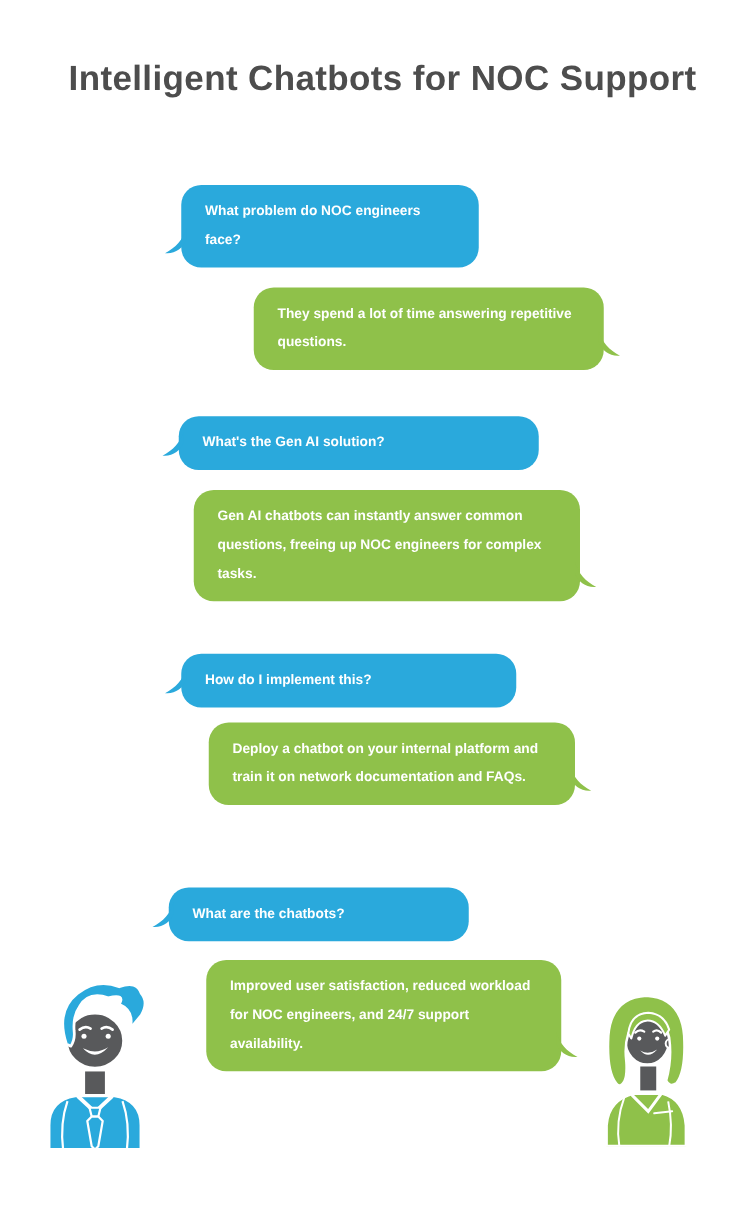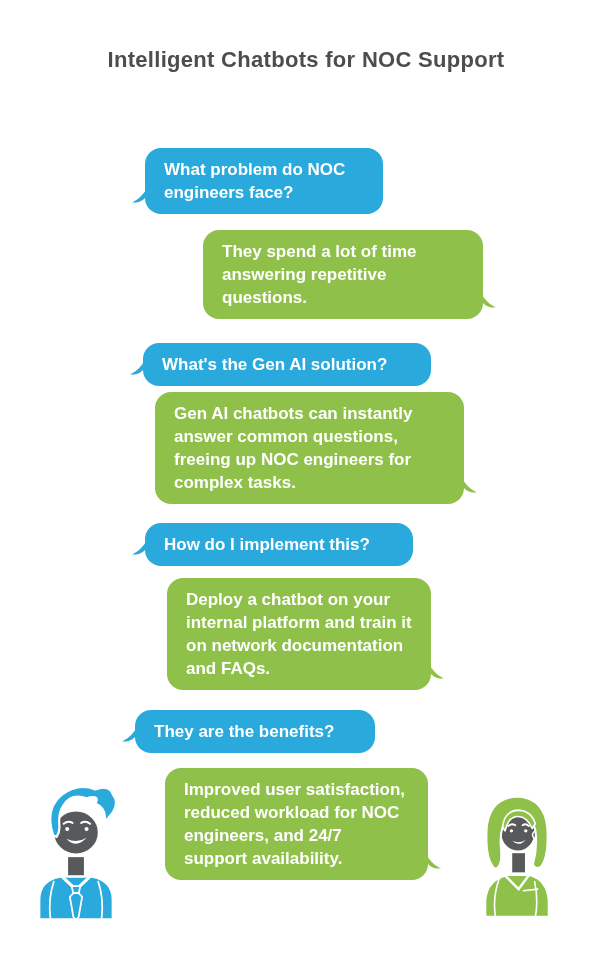--- a/index.html
+++ b/index.html
@@ -6,31 +6,31 @@
   #canvas{
     position:relative;
     width:600px;height:970px;
     background:var(--background,#fff);
     font-family:"Liberation Sans","DejaVu Sans",sans-serif;
     overflow:hidden;
   }
   .title{
     position:absolute;top:47px;left:12px;right:0;
     text-align:center;
-    font-size:22px;font-weight:bold;
+    font-size:28px;font-weight:bold;
     letter-spacing:0.3px;
     color:var(--title_gray,#4d4d4d);
     margin:0;
   }
   .bubble{
     position:absolute;
     box-sizing:border-box;
     border-radius:16px;
     padding:10px 19px;
-    font-size:17px;line-height:23px;font-weight:bold;
+    font-size:11px;line-height:23px;font-weight:bold;
     color:var(--bubble_text,#fff);
   }
   .bubble.blue{background:var(--blue,#2aa9dc);}
   .bubble.green{background:var(--green,#8fc14a);}
   .tail{position:absolute;bottom:7px;width:17px;height:26px;overflow:visible;}
   .tail.left{left:-13px;}
   .tail.right{right:-13px;}
   .avatar{position:absolute;}
 </style>
 </head>
@@ -47,56 +47,56 @@
       </svg>
   </div>
 
   <div class="bubble green" style="left:203px;top:230px;width:280px;">
     <span>They spend a lot of time answering repetitive questions.</span>
     <svg class="tail right" viewBox="0 0 20 26">
         <path d="M0,0 C3,10 10,18 20,23 C11,24 3,19 0,10 Z" style="fill:var(--green,#8fc14a)"></path>
       </svg>
   </div>
 
-  <div class="bubble blue" style="left:143px;top:333px;width:288px;margin-top:10px;">
+  <div class="bubble blue" style="left:143px;top:333px;width:288px;">
     <span>What's the Gen AI solution?</span>
     <svg class="tail left" viewBox="0 0 20 26">
         <path d="M20,0 C17,10 10,18 0,23 C9,24 17,19 20,10 Z" style="fill:var(--blue,#2aa9dc)"></path>
       </svg>
   </div>
 
   <div class="bubble blue" style="left:145px;top:523px;width:268px;">
     <span>How do I implement this?</span>
     <svg class="tail left" viewBox="0 0 20 26">
         <path d="M20,0 C17,10 10,18 0,23 C9,24 17,19 20,10 Z" style="fill:var(--blue,#2aa9dc)"></path>
       </svg>
   </div>
 
   <div class="bubble green" style="left:155px;top:392px;width:309px;">
     <span>Gen AI chatbots can instantly answer common questions, freeing up NOC engineers for complex tasks.</span>
     <svg class="tail right" viewBox="0 0 20 26">
         <path d="M0,0 C3,10 10,18 20,23 C11,24 3,19 0,10 Z" style="fill:var(--green,#8fc14a)"></path>
       </svg>
   </div>
 
-  <div class="bubble green" style="left:167px;top:578px;width:264px;">
+  <div class="bubble green" style="left:167px;top:578px;width:293px;">
     <span>Deploy a chatbot on your internal platform and train it on network documentation and FAQs.</span>
     <svg class="tail right" viewBox="0 0 20 26">
         <path d="M0,0 C3,10 10,18 20,23 C11,24 3,19 0,10 Z" style="fill:var(--green,#8fc14a)"></path>
       </svg>
   </div>
 
   <div class="bubble blue" style="left:135px;top:710px;width:240px;">
-    <span>They are the benefits?</span>
+    <span>What are the chatbots?</span>
     <svg class="tail left" viewBox="0 0 20 26">
         <path d="M20,0 C17,10 10,18 0,23 C9,24 17,19 20,10 Z" style="fill:var(--blue,#2aa9dc)"></path>
       </svg>
   </div>
 
-  <div class="bubble green" style="left:165px;top:768px;width:263px;">
+  <div class="bubble green" style="left:165px;top:768px;width:284px;">
     <span>Improved user satisfaction, reduced workload for NOC engineers, and 24/7 support availability.</span>
     <svg class="tail right" viewBox="0 0 20 26">
         <path d="M0,0 C3,10 10,18 20,23 C11,24 3,19 0,10 Z" style="fill:var(--green,#8fc14a)"></path>
       </svg>
   </div>
 
   <svg class="avatar" style="left:32px;top:782px;" width="88" height="138" viewBox="0 0 100 156">
 
     <rect x="40" y="84" width="20" height="26" style="fill:var(--avatar_gray,#58595b);stroke:#fff;stroke-width:2"></rect>
 

